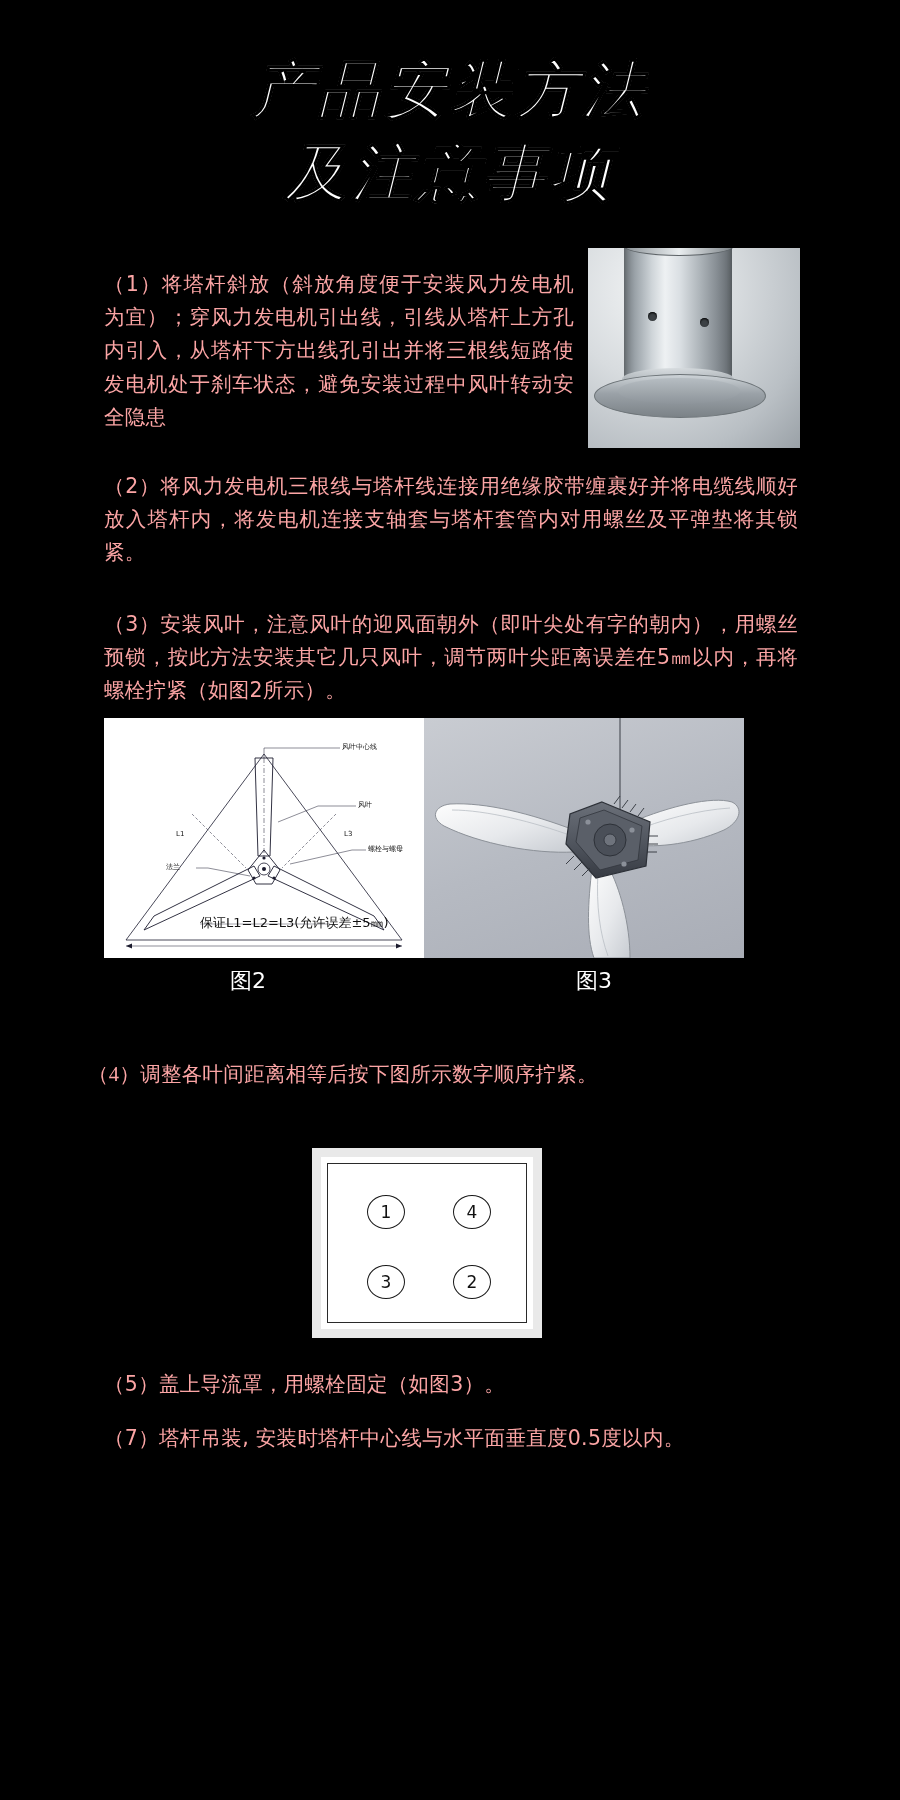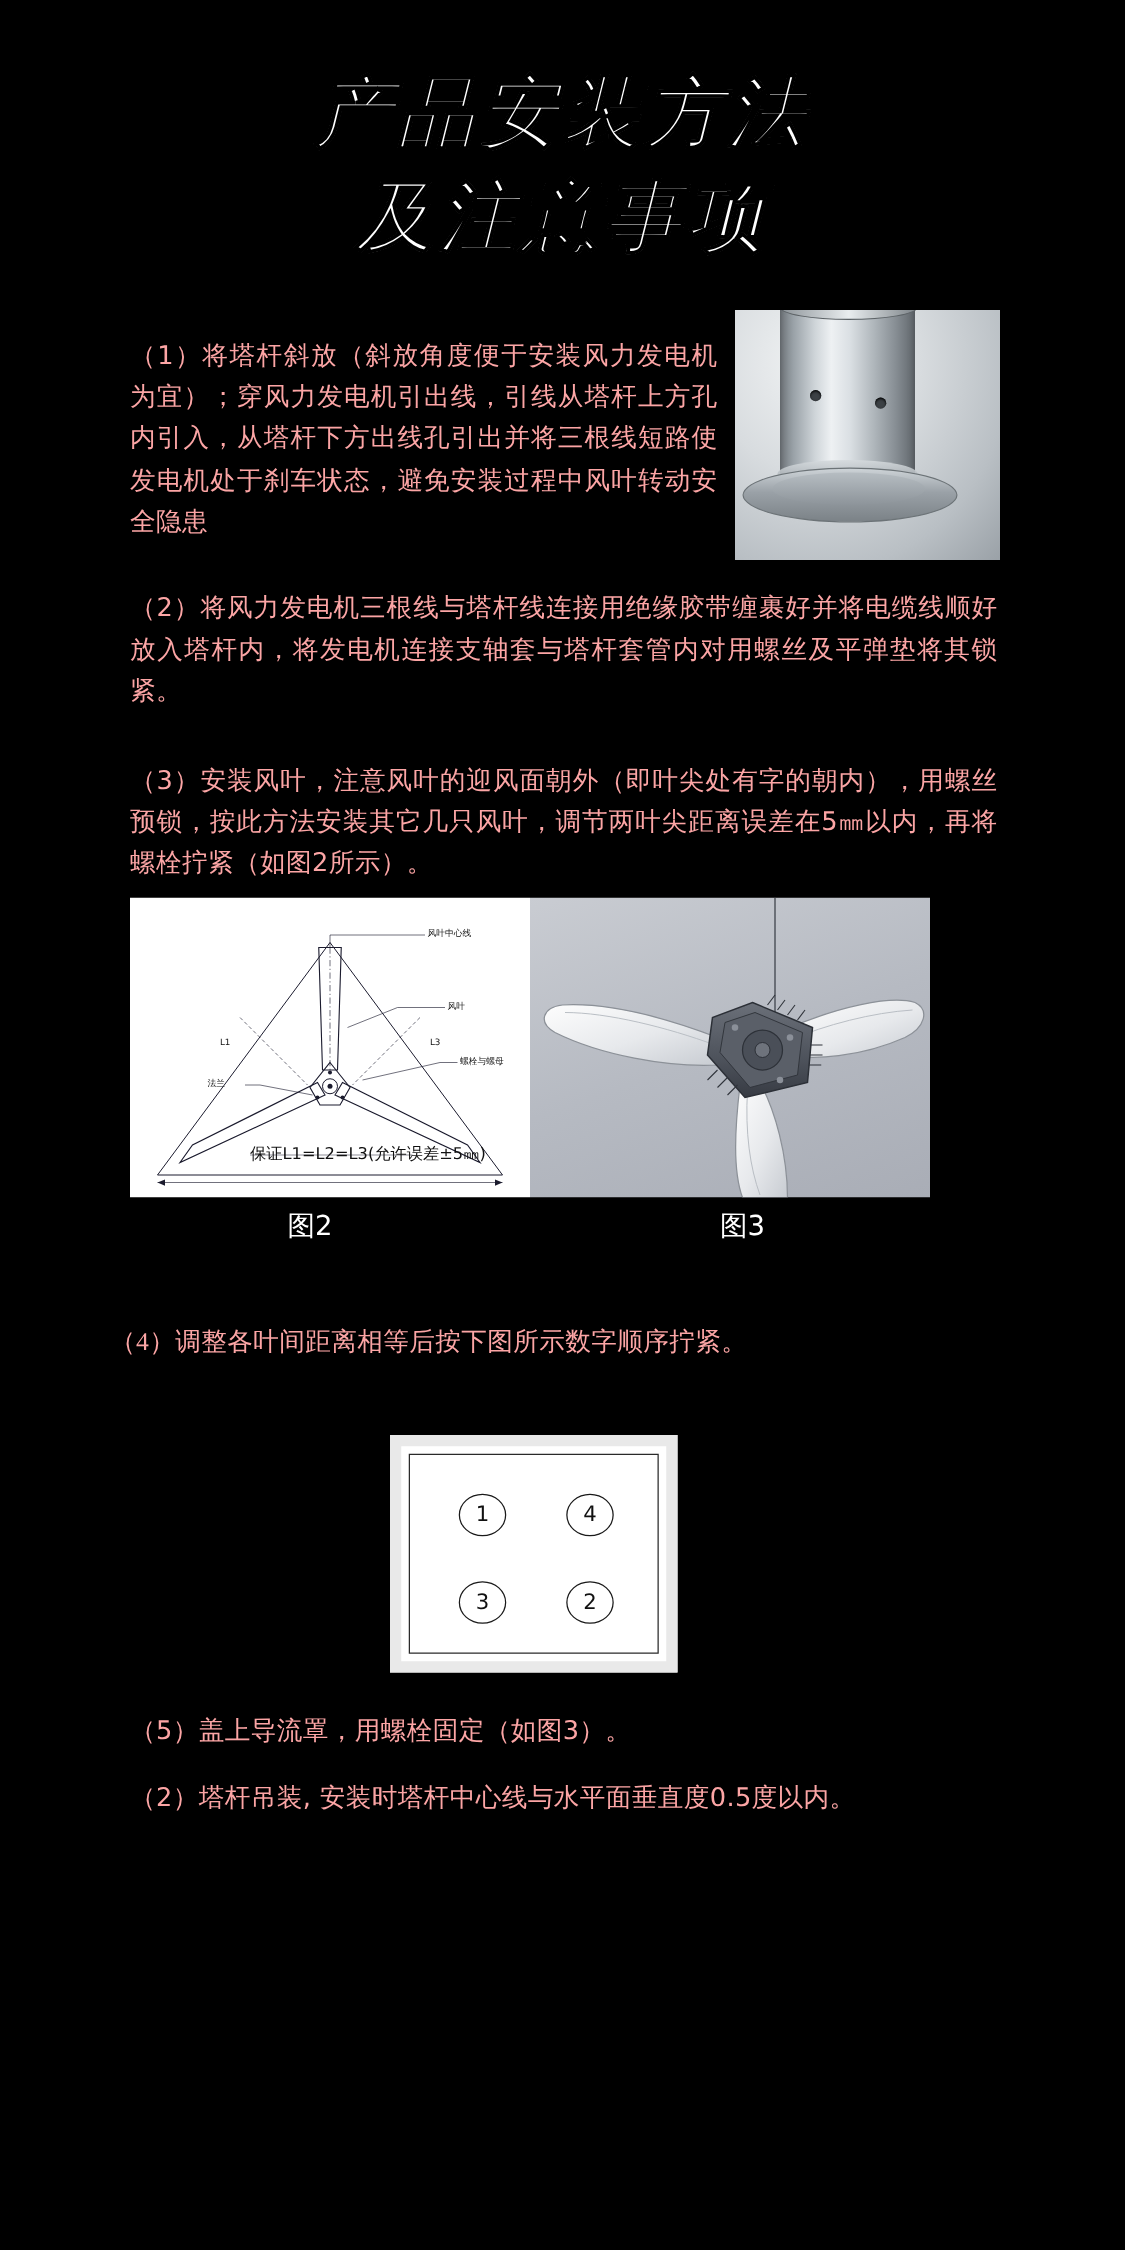--- a/index.html
+++ b/index.html
@@ -387,15 +387,15 @@
 
   <div class="bolt-fig">
     <div class="bolt-inner"></div>
     <div class="bolt-num n1">1</div>
     <div class="bolt-num n4">4</div>
     <div class="bolt-num n3">3</div>
     <div class="bolt-num n2">2</div>
   </div>
 
   <div class="para p5">（5）盖上导流罩，用螺栓固定（如图3）。</div>
-  <div class="para p6">（2）塔杆吊装, 安装时塔杆中心线与水平面垂直度0.5度以内。</div>
+  <div class="para p6">（7）塔杆吊装, 安装时塔杆中心线与水平面垂直度0.5度以内。</div>
 
 </div>
 
 </body></html>

